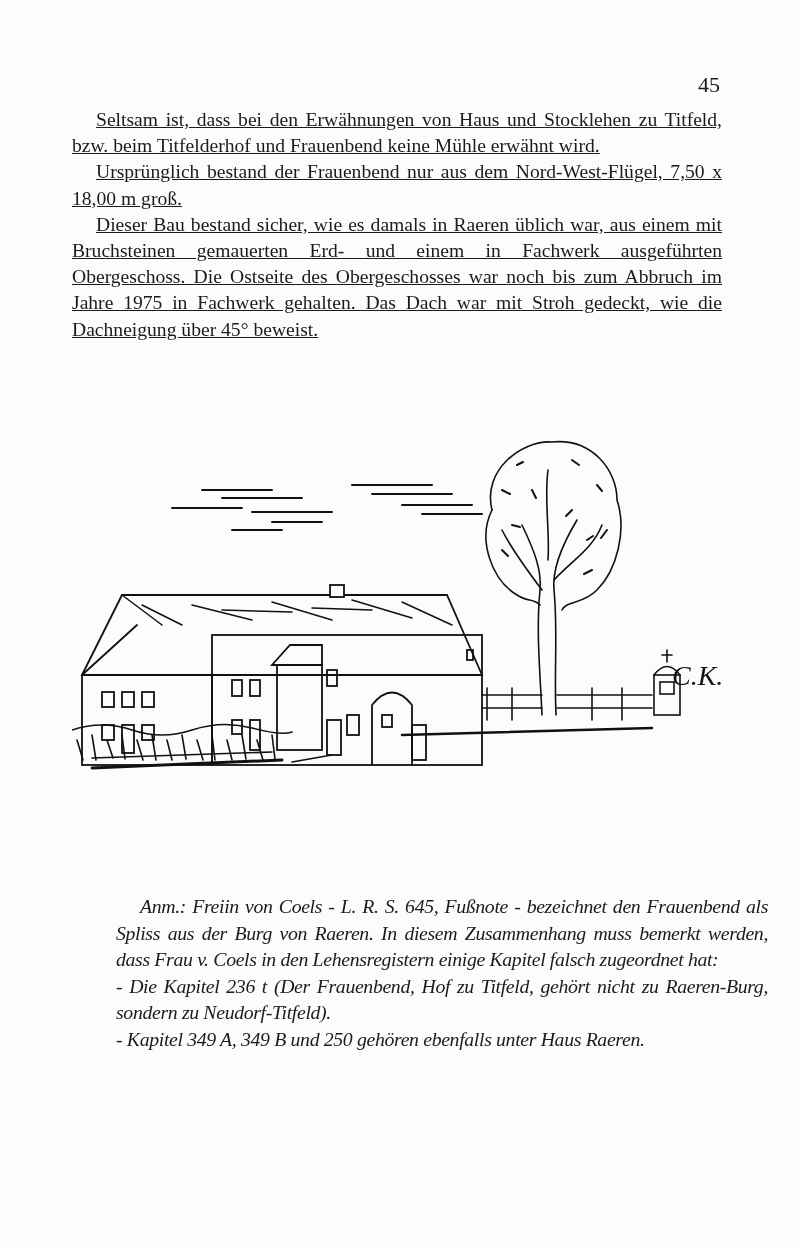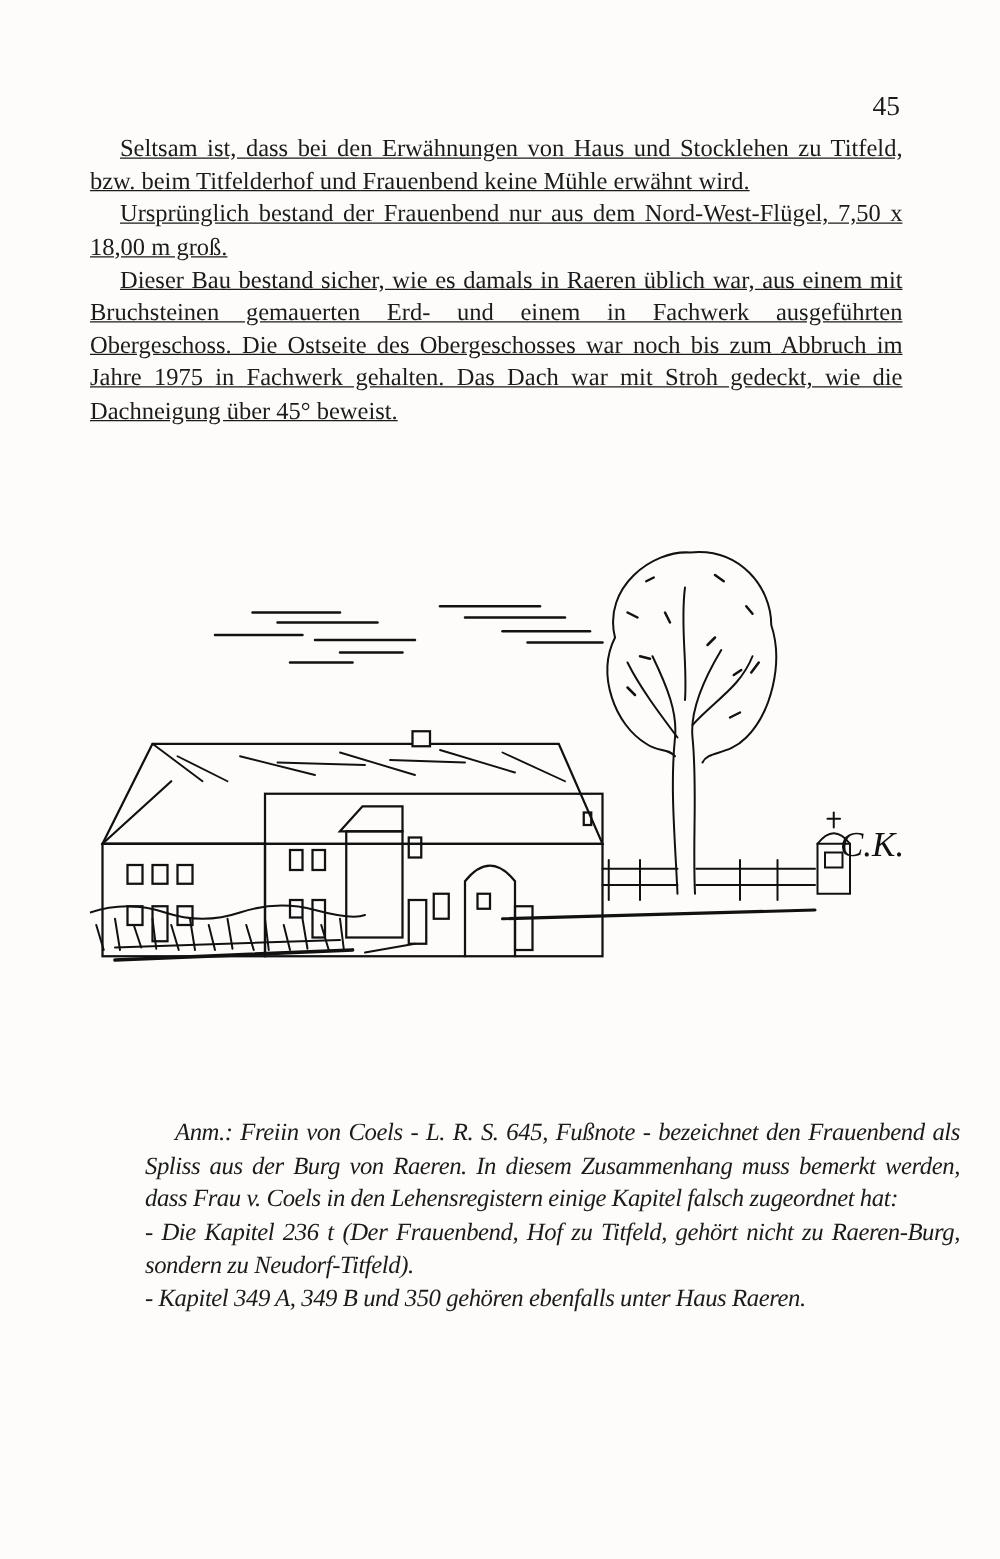--- a/index.html
+++ b/index.html
@@ -141,16 +141,16 @@
       </g>
 
       <text x="600" y="255" fill="#111" stroke="none" font-size="28" font-style="italic" font-family="Liberation Serif, serif">C.K.</text>
     </svg>
   </div>
 
 
   <div class="note">
     <p class="lead">Anm.: Freiin von Coels - L. R. S. 645, Fußnote - bezeichnet den Frauenbend als Spliss aus der Burg von Raeren. In diesem Zusammenhang muss bemerkt werden, dass Frau v. Coels in den Lehensregistern einige Kapitel falsch zugeordnet hat:</p>
     <p class="item">- Die Kapitel 236 t (Der Frauenbend, Hof zu Titfeld, gehört nicht zu Raeren-Burg, sondern zu Neudorf-Titfeld).</p>
-    <p class="item">- Kapitel 349 A, 349 B und 350 gehören ebenfalls unter Haus Raeren.</p>
+    <p class="item">- Kapitel 349 A, 349 B und 250 gehören ebenfalls unter Haus Raeren.</p>
   </div>
 
 </div>
 
 </body></html>

